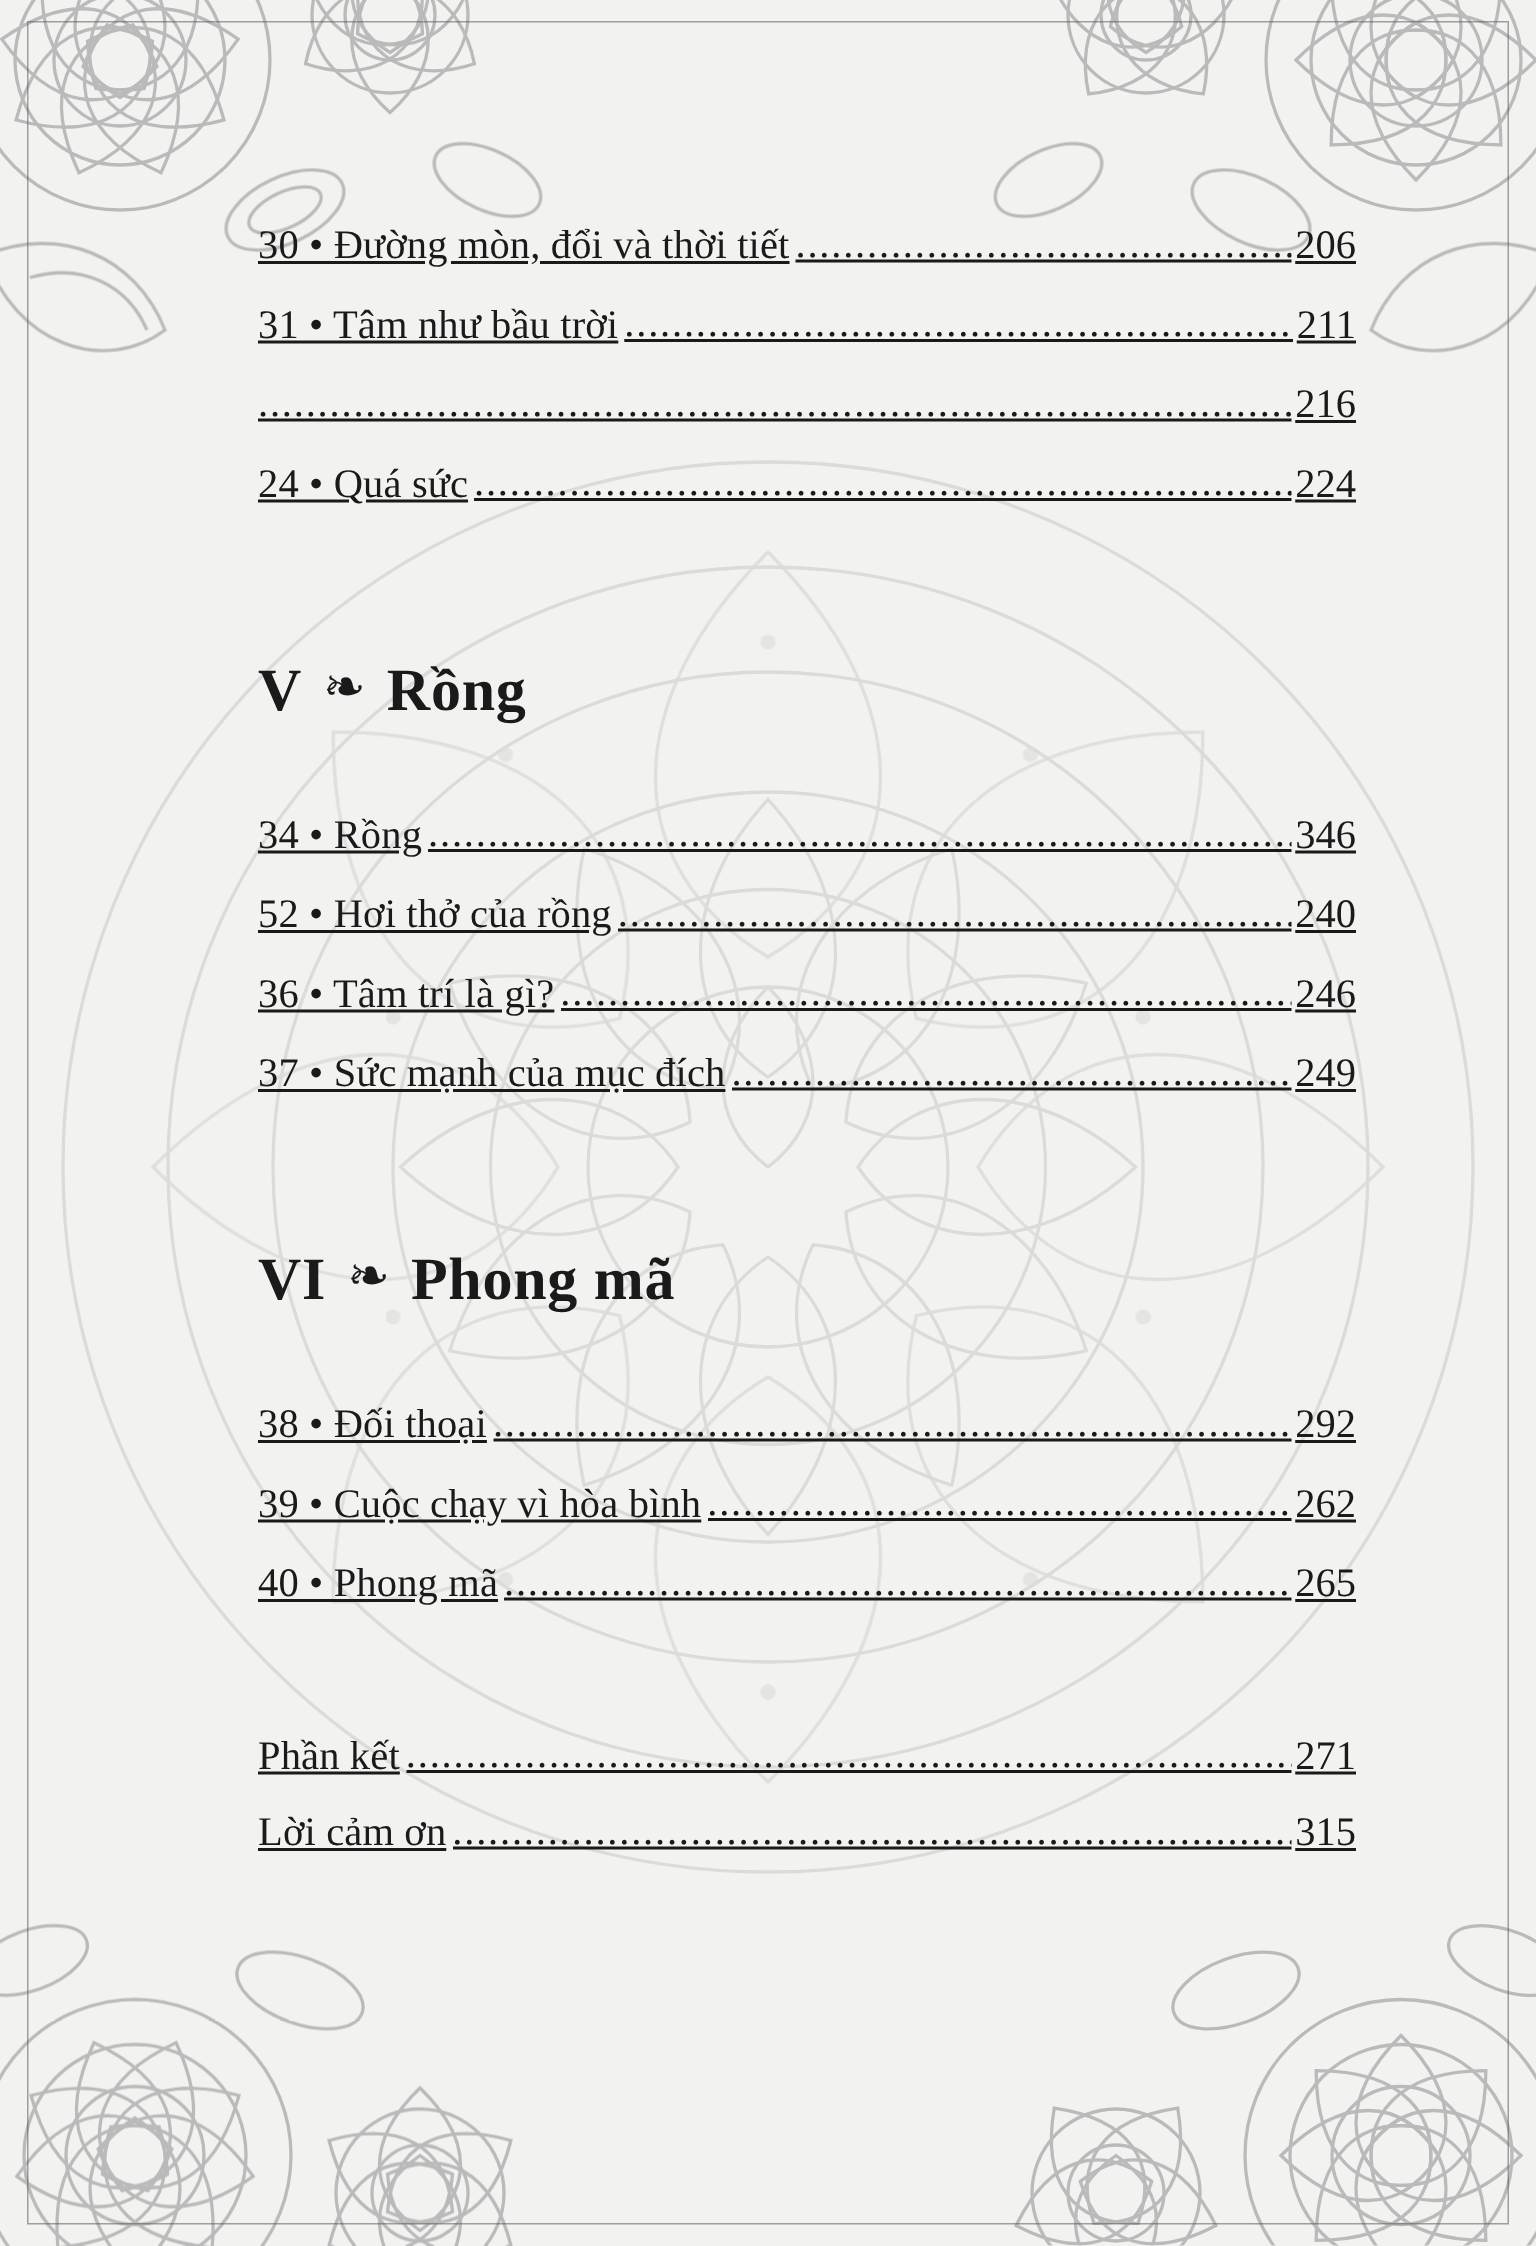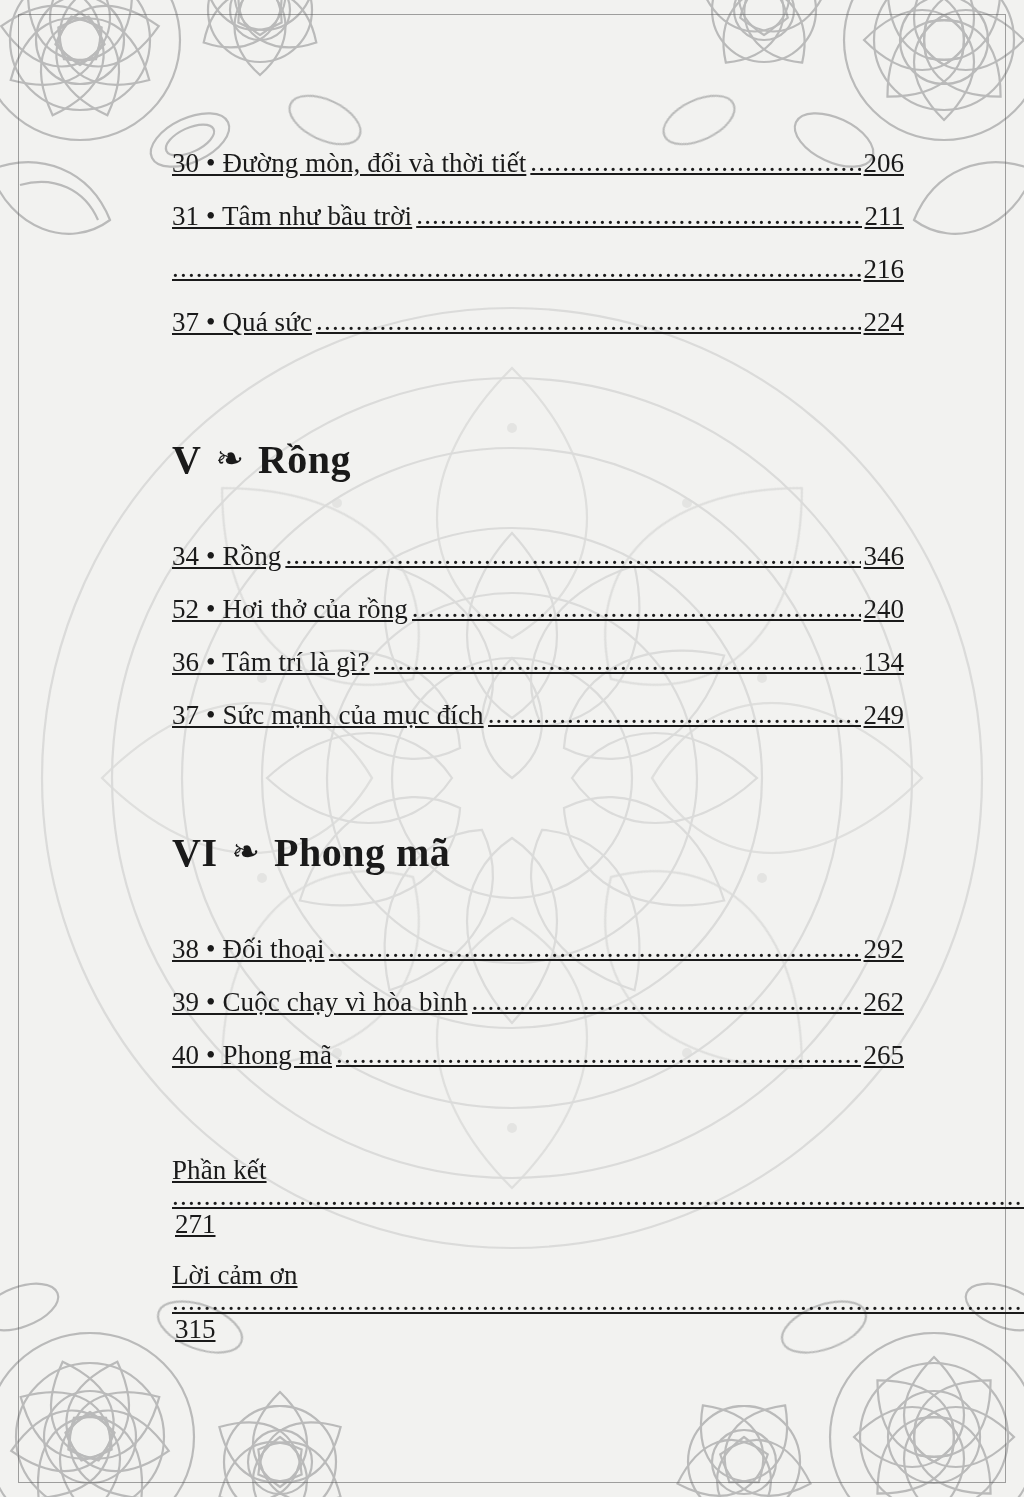--- a/index.html
+++ b/index.html
@@ -112,21 +112,21 @@
     font-weight: normal;
     letter-spacing: 0;
     position: relative;
     top: -2px;
   }
 
   .spacer-after-list { height: 74px; }
   .spacer-after-title { height: 60px; }
   .spacer-before-back { height: 62px; }
 
-  .back-row { margin-bottom: 24px; flex-direction: column; }
+  .back-row { margin-bottom: 24px; }
 </style>
 </head>
 <body>
 
 <div class="bg-deco">
   <svg class="center-mandala" viewBox="0 0 1000 1000">
     <g fill="none" stroke="#9fa0a0" stroke-width="2.2" opacity="0.55">
       <circle cx="500" cy="500" r="120"></circle>
       <circle cx="500" cy="500" r="185"></circle>
       <circle cx="500" cy="500" r="250"></circle>
@@ -303,21 +303,21 @@
     <div class="toc-row">
       <span class="label">31 • Tâm như bầu trời</span>
       <span class="dots">....................................................................................................................................................................</span>
       <span class="page">211</span>
     </div>
     <div class="toc-row">
       <span class="dots">....................................................................................................................................................................</span>
       <span class="page">216</span>
     </div>
     <div class="toc-row">
-      <span class="label">37 • Quá sức</span>
+      <span class="label">24 • Quá sức</span>
       <span class="dots">....................................................................................................................................................................</span>
       <span class="page">224</span>
     </div>
   </div>
 
   <div class="spacer-after-list"></div>
 
   <h2 class="part-title">
     <span>V</span>
     <span class="swirl">❧</span>
@@ -333,21 +333,21 @@
       <span class="page">346</span>
     </div>
     <div class="toc-row">
       <span class="label">52 • Hơi thở của rồng</span>
       <span class="dots">....................................................................................................................................................................</span>
       <span class="page">240</span>
     </div>
     <div class="toc-row">
       <span class="label">36 • Tâm trí là gì?</span>
       <span class="dots">....................................................................................................................................................................</span>
-      <span class="page">134</span>
+      <span class="page">246</span>
     </div>
     <div class="toc-row">
       <span class="label">37 • Sức mạnh của mục đích</span>
       <span class="dots">....................................................................................................................................................................</span>
       <span class="page">249</span>
     </div>
   </div>
 
   <div class="spacer-after-list"></div>
 

